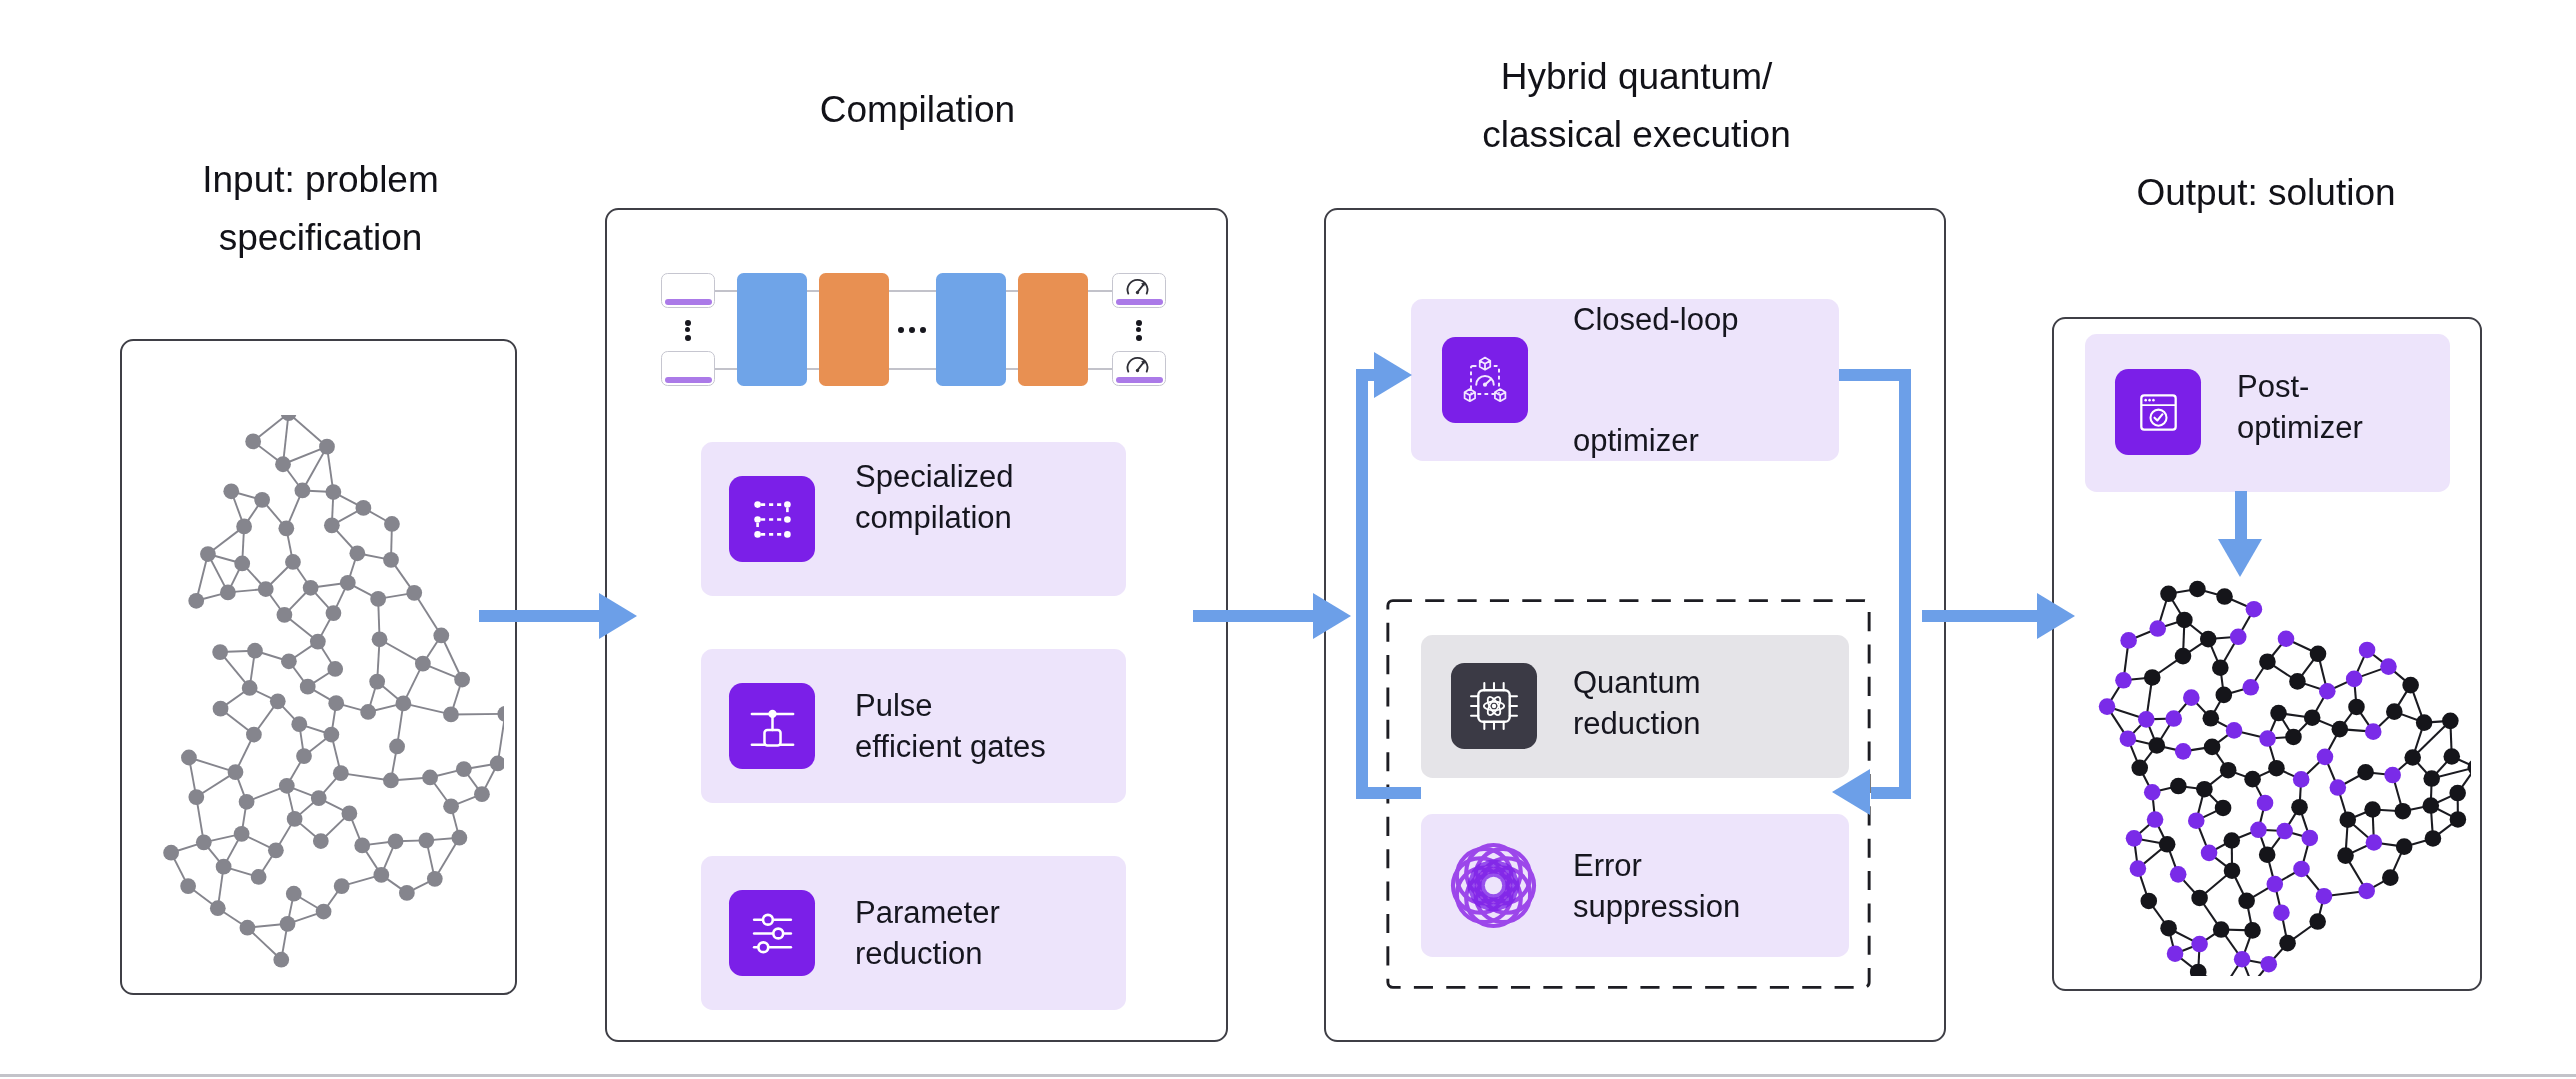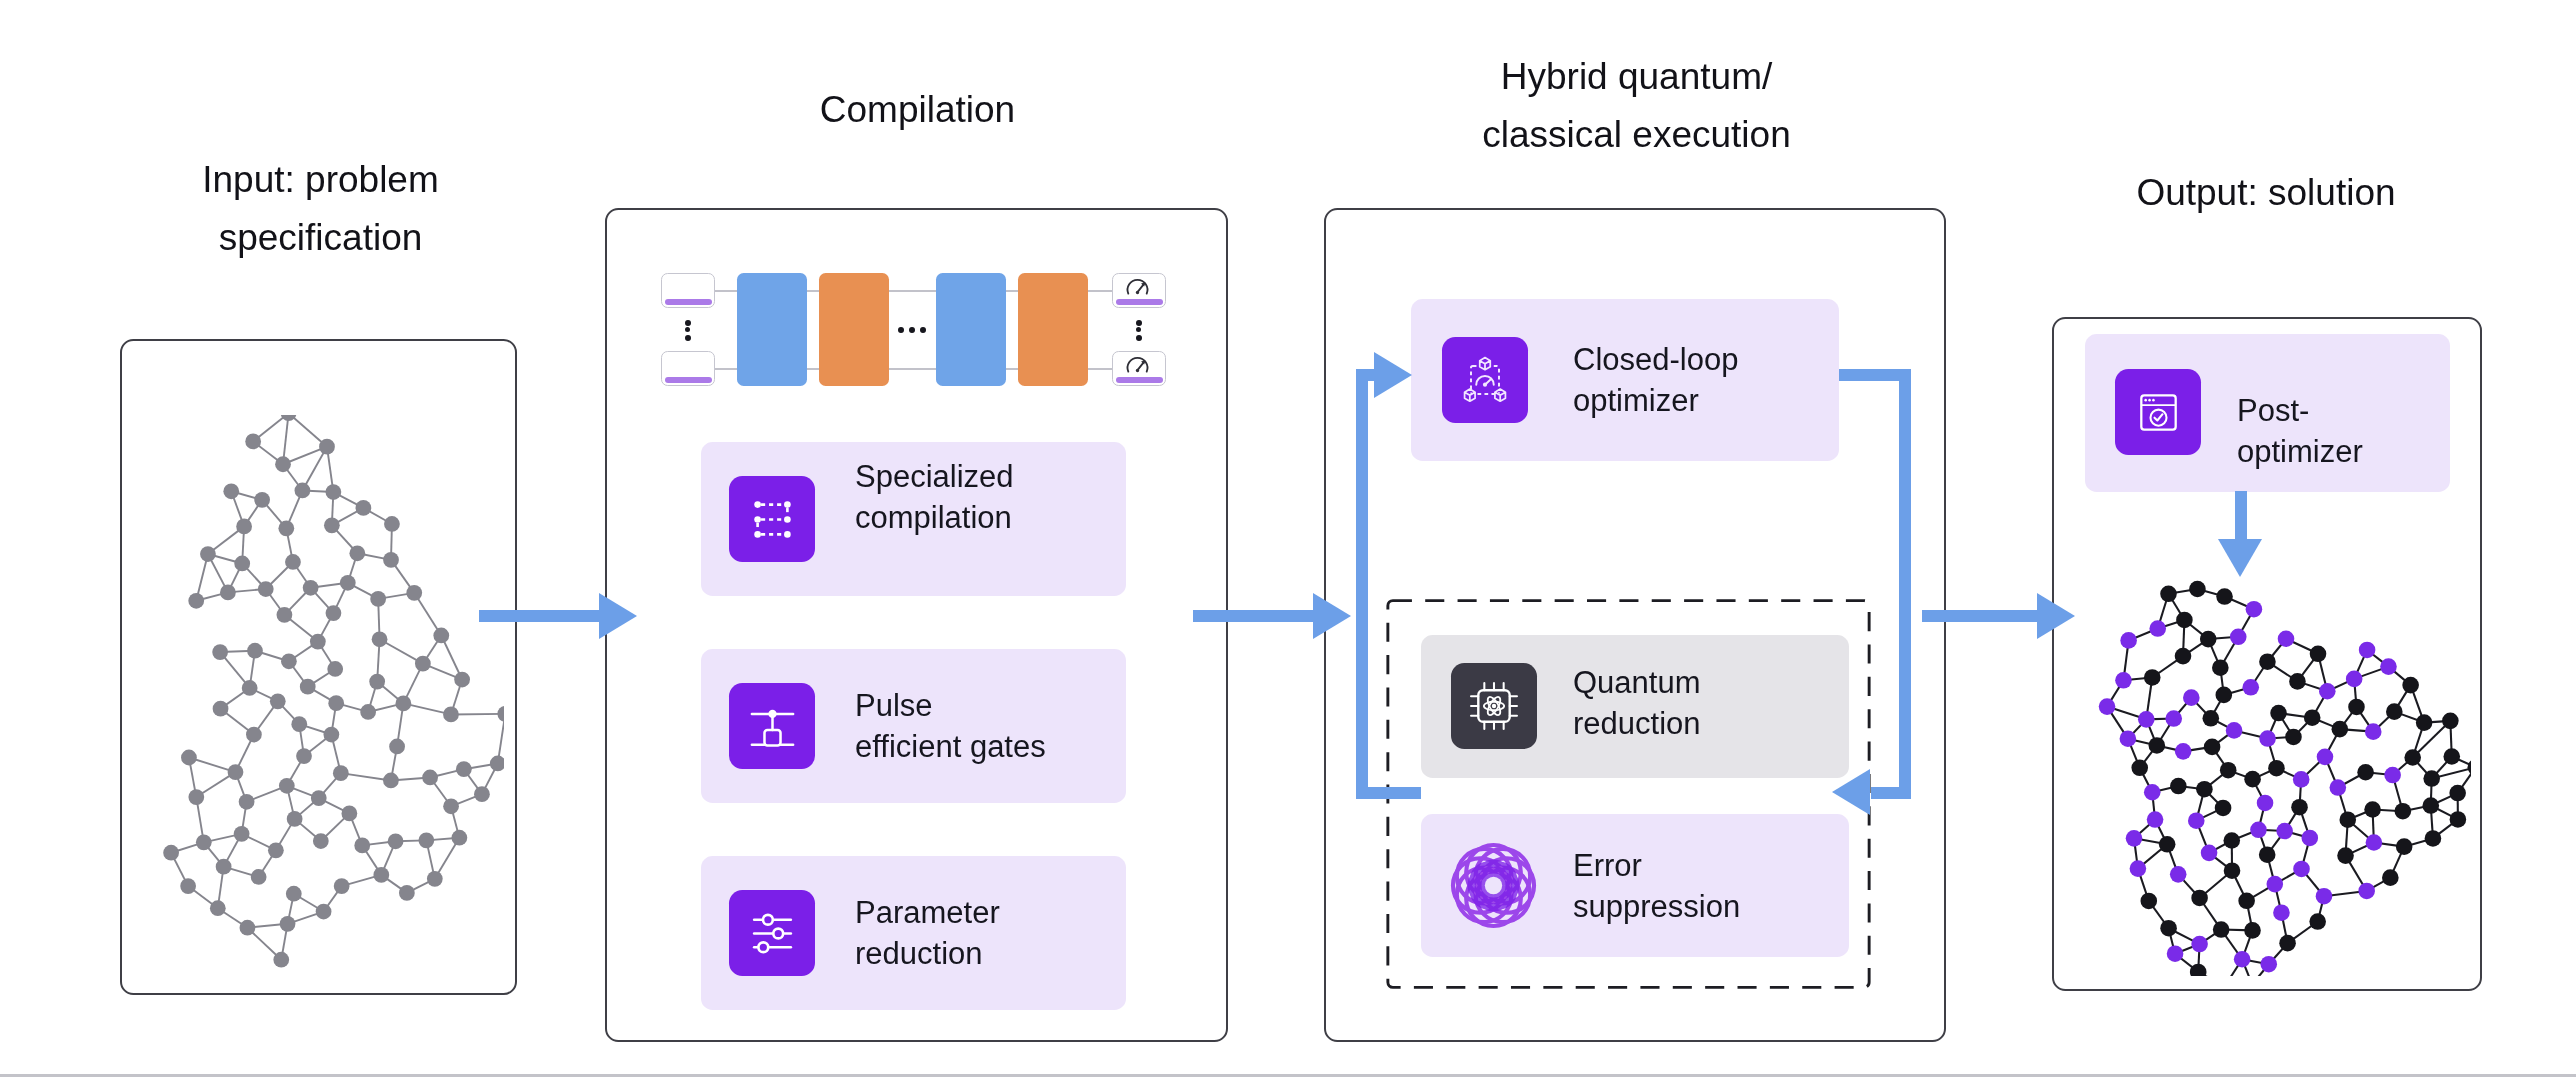--- a/index.html
+++ b/index.html
@@ -410,21 +410,21 @@
         <path d="M11 31.8 L15.5 34.4 L15.5 39.6 L11 42.2 L6.5 39.6 L6.5 34.4 Z M6.5 34.4 L11 37 L15.5 34.4 M11 37 L11 42.2"></path>
         <path d="M37 31.8 L41.5 34.4 L41.5 39.6 L37 42.2 L32.5 39.6 L32.5 34.4 Z M32.5 34.4 L37 37 L41.5 34.4 M37 37 L37 42.2"></path>
       </g>
       <g stroke="#f2e6ff" stroke-width="1.7" fill="none" stroke-linecap="round">
         <path d="M16.5 28 A7.5 7.5 0 0 1 31.5 28"></path>
         <line x1="24" y1="28" x2="29" y2="23.4"></line>
       </g>
       <circle cx="24" cy="28" r="1.8" fill="#f2e6ff"></circle>
     </svg>
   </div>
-  <div class="label" style="left:1573px;top:299px;height:162px;">
+  <div class="label" style="left:1573px;top:299px;height:162px;justify-content:space-between;">
     <span>Closed-loop</span>
     <span>optimizer</span>
   </div>
 
   <svg style="position:absolute;left:1386px;top:599px;" width="485" height="390" viewBox="0 0 584 470">
     <rect x="2" y="2" width="580" height="466" rx="6" fill="none" stroke="#1d1d23" stroke-width="3.5" stroke-dasharray="23 16"></rect>
   </svg>
 
   <div class="card c-gray" style="left:1421px;top:635px;width:428px;height:143px;"></div>
   <div class="tile t-dark" style="left:1451px;top:663px;">
@@ -510,21 +510,21 @@
         <circle cx="24" cy="28.5" r="7" stroke-width="1.8"></circle>
         <polyline points="20.5,28.5 23,31 27.5,25.5" stroke-width="1.8" stroke-linecap="round" stroke-linejoin="round"></polyline>
       </g>
       <g fill="#fff">
         <circle cx="12.8" cy="13.2" r="1.1"></circle>
           <circle cx="16.2" cy="13.2" r="1.1"></circle>
           <circle cx="19.6" cy="13.2" r="1.1"></circle>
       </g>
     </svg>
   </div>
-  <div class="label" style="left:2237px;top:342px;height:178px;">
+  <div class="label" style="left:2237px;top:318px;height:178px;">
     <span>Post-</span>
     <span>optimizer</span>
   </div>
 
   <div>
     <div class="shaft-v" style="left:2235px;top:491px;height:48px;"></div>
     <div class="head-down" style="left:2218px;top:539px;"></div>
   </div>
 
   <svg id="output-graph" style="position:absolute;left:2068px;top:573px;" width="403" height="403" viewBox="0 0 486 486">

